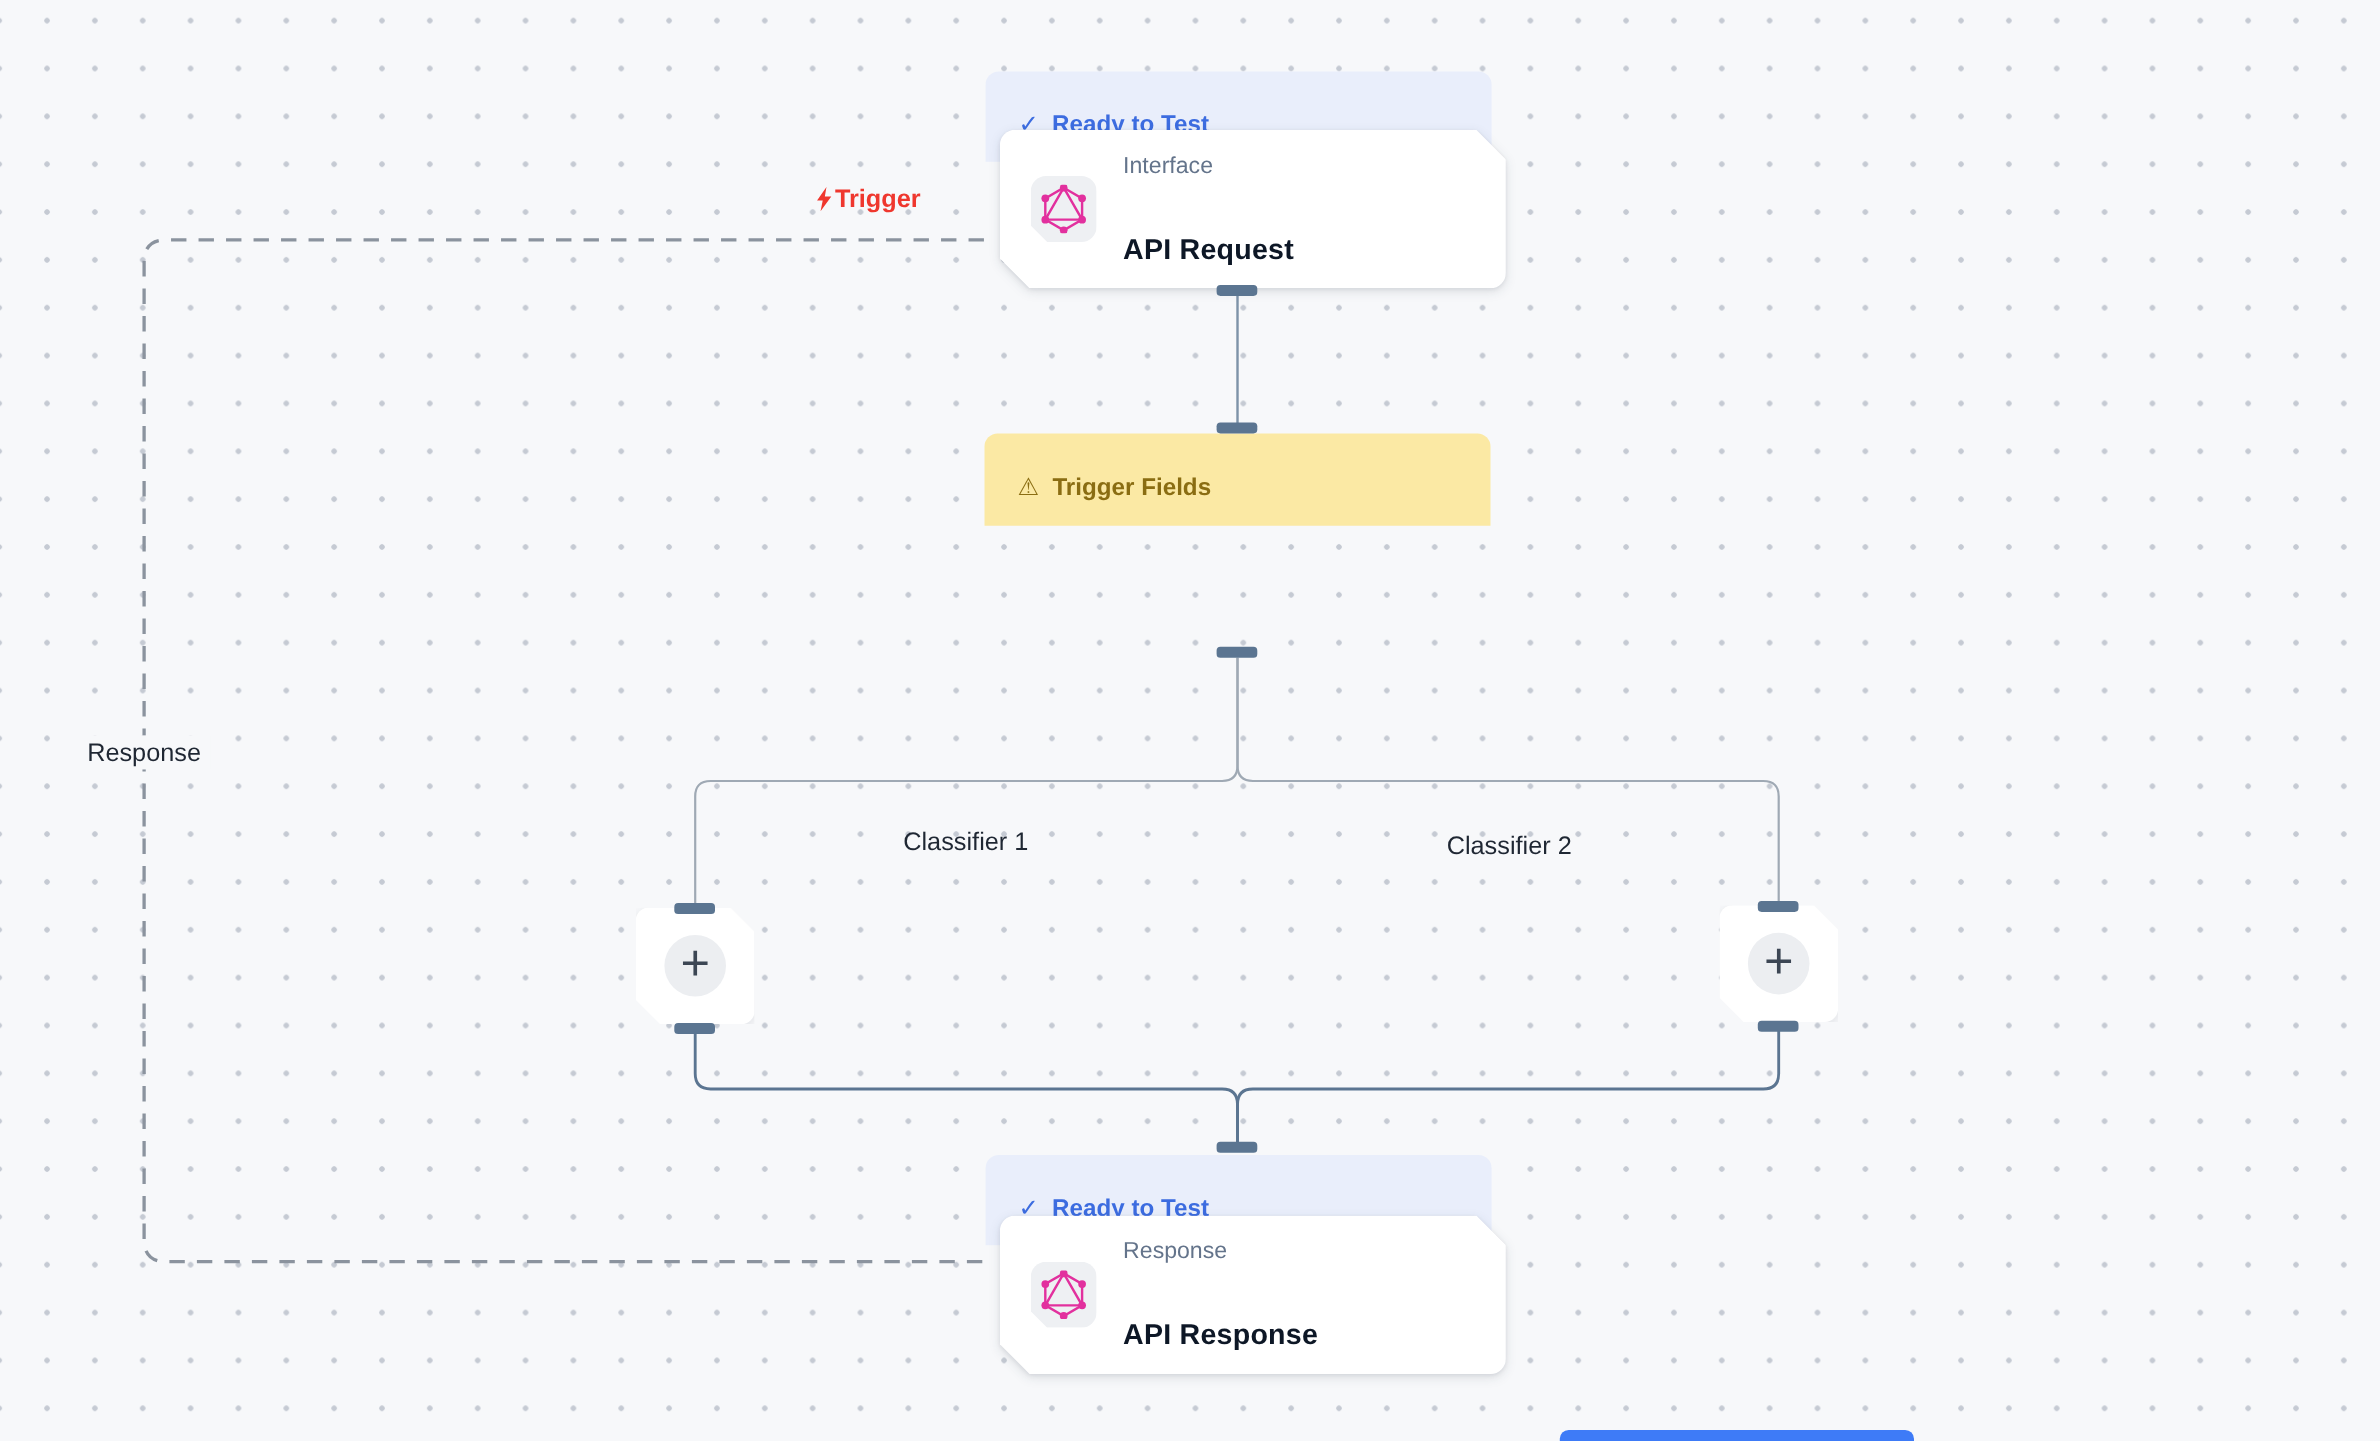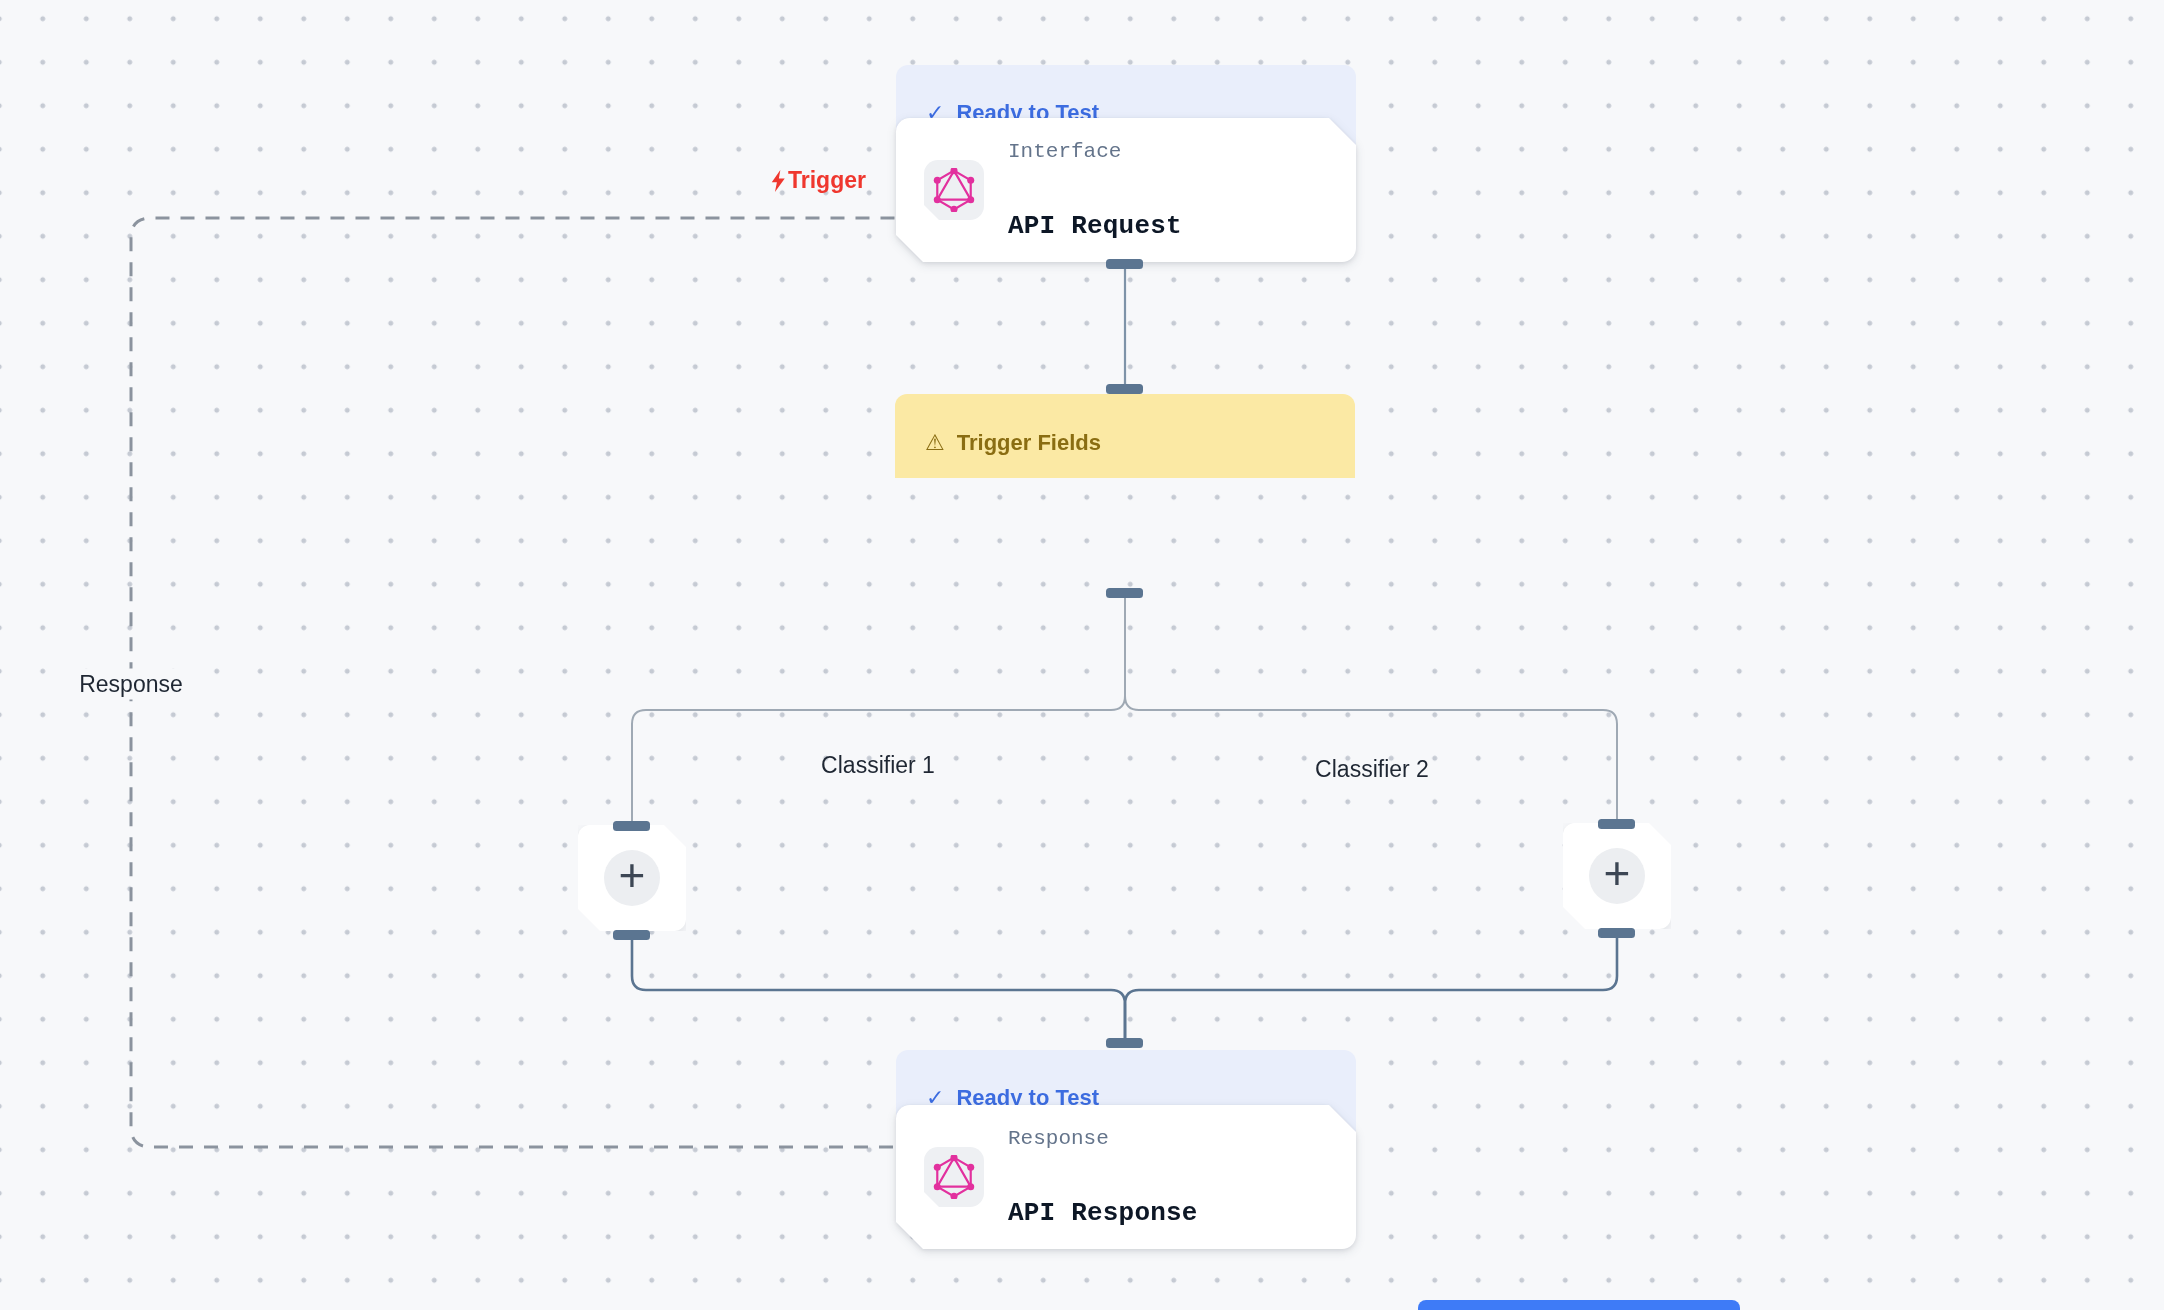--- a/index.html
+++ b/index.html
@@ -32,21 +32,21 @@
   .badge.blue{background:var(--badge-blue-bg); color:var(--accent-blue);}
   .badge.yellow{background:var(--badge-yellow-bg); color:var(--badge-yellow-text);}
   .badge .glyph{font-size:22px; font-weight:400;}
   .card{
     position:absolute; z-index:3; background:var(--card-bg);
     width:460px; height:144px; border-radius:14px;
     clip-path:polygon(0 0, calc(100% - 27px) 0, 100% 27px, 100% 100%, 27px 100%, 0 calc(100% - 27px));
     display:flex; align-items:center; padding-left:28px; gap:24px;
   }
   .card-wrap{position:absolute; z-index:3; filter:drop-shadow(0 3px 5px rgba(20,30,50,.12)) drop-shadow(0 1px 2px rgba(20,30,50,.07));}
-  .card-wrap .card{position:relative; left:0; top:0;font-family:Liberation Mono, monospace;}
+  .card-wrap .card{position:relative; left:13px; top:0;}
   .card.bordered{border:2px solid var(--classifier-border);}
   .notch-line{position:absolute; width:40px; height:0; border-top:2px solid var(--classifier-border);}
   .notch-tr{right:-7px; top:12px; transform:rotate(45deg);}
   .notch-bl{left:-7px; bottom:12px; transform:rotate(45deg);}
   .icon-sq{
     width:60px; height:60px; border-radius:14px; flex:0 0 auto;
     clip-path:polygon(0 0, 100% 0, 100% 100%, 15px 100%, 0 calc(100% - 15px));
     display:flex; align-items:center; justify-content:center;
   }
   .icon-sq.io{background:var(--io-icon-bg);}
@@ -66,21 +66,21 @@
     display:flex; align-items:center; justify-content:center;
     font-size:46px; font-weight:300; color:#3c4654; line-height:1;
   }
   .plus-circle span{transform:translateY(-3px);}
   .edge-label{
     position:absolute; z-index:4; font-size:23px; font-weight:500; color:var(--label-color);
     transform:translate(-50%,-50%); white-space:nowrap;
   }
   .masked{background:var(--canvas-bg); padding:2px 8px;}
   .trigger-label{
-    position:absolute; z-index:4; left:771px; top:167px;
+    position:absolute; z-index:4; left:742px; top:167px;
     display:flex; align-items:center; gap:2px;
     color:var(--trigger-red); font-size:23px; font-weight:600;justify-content:center;
   }
   .offscreen-badge{
     position:absolute; z-index:3; left:1418px; top:1300px; width:322px; height:12px;
     background:var(--offscreen-blue); border-radius:8px 8px 0 0;
   }
 </style>
 </head>
 <body>

